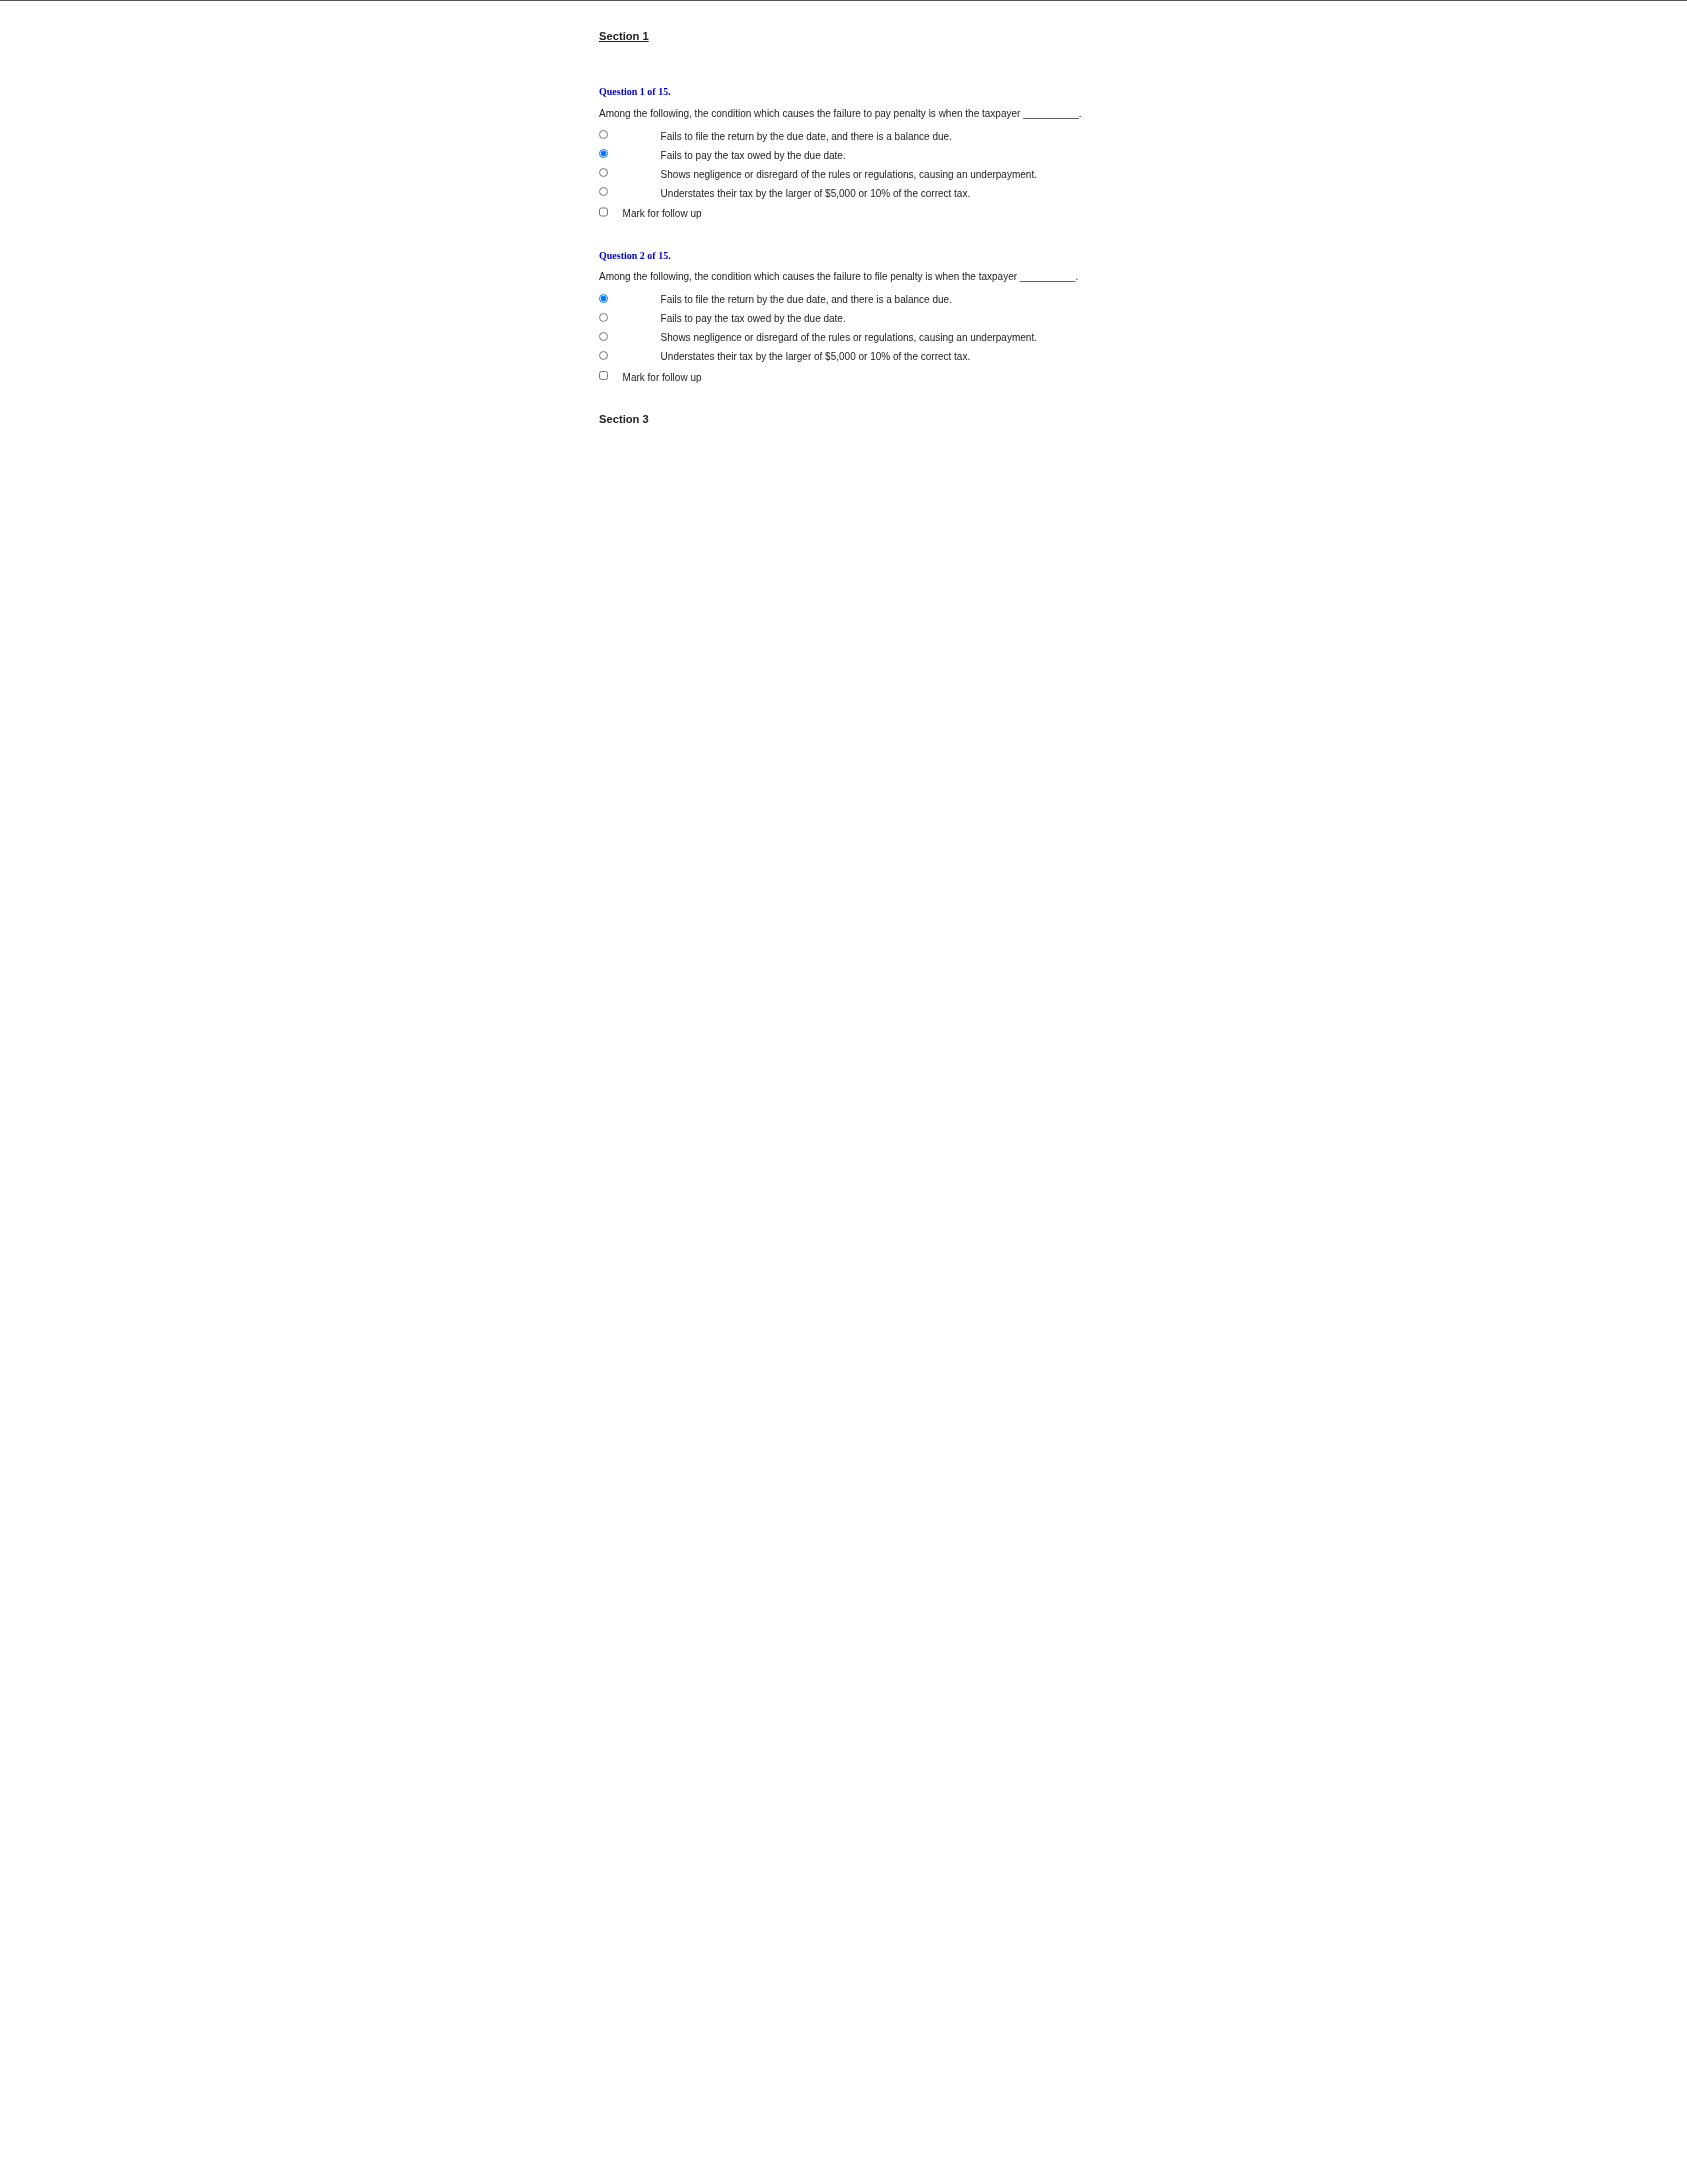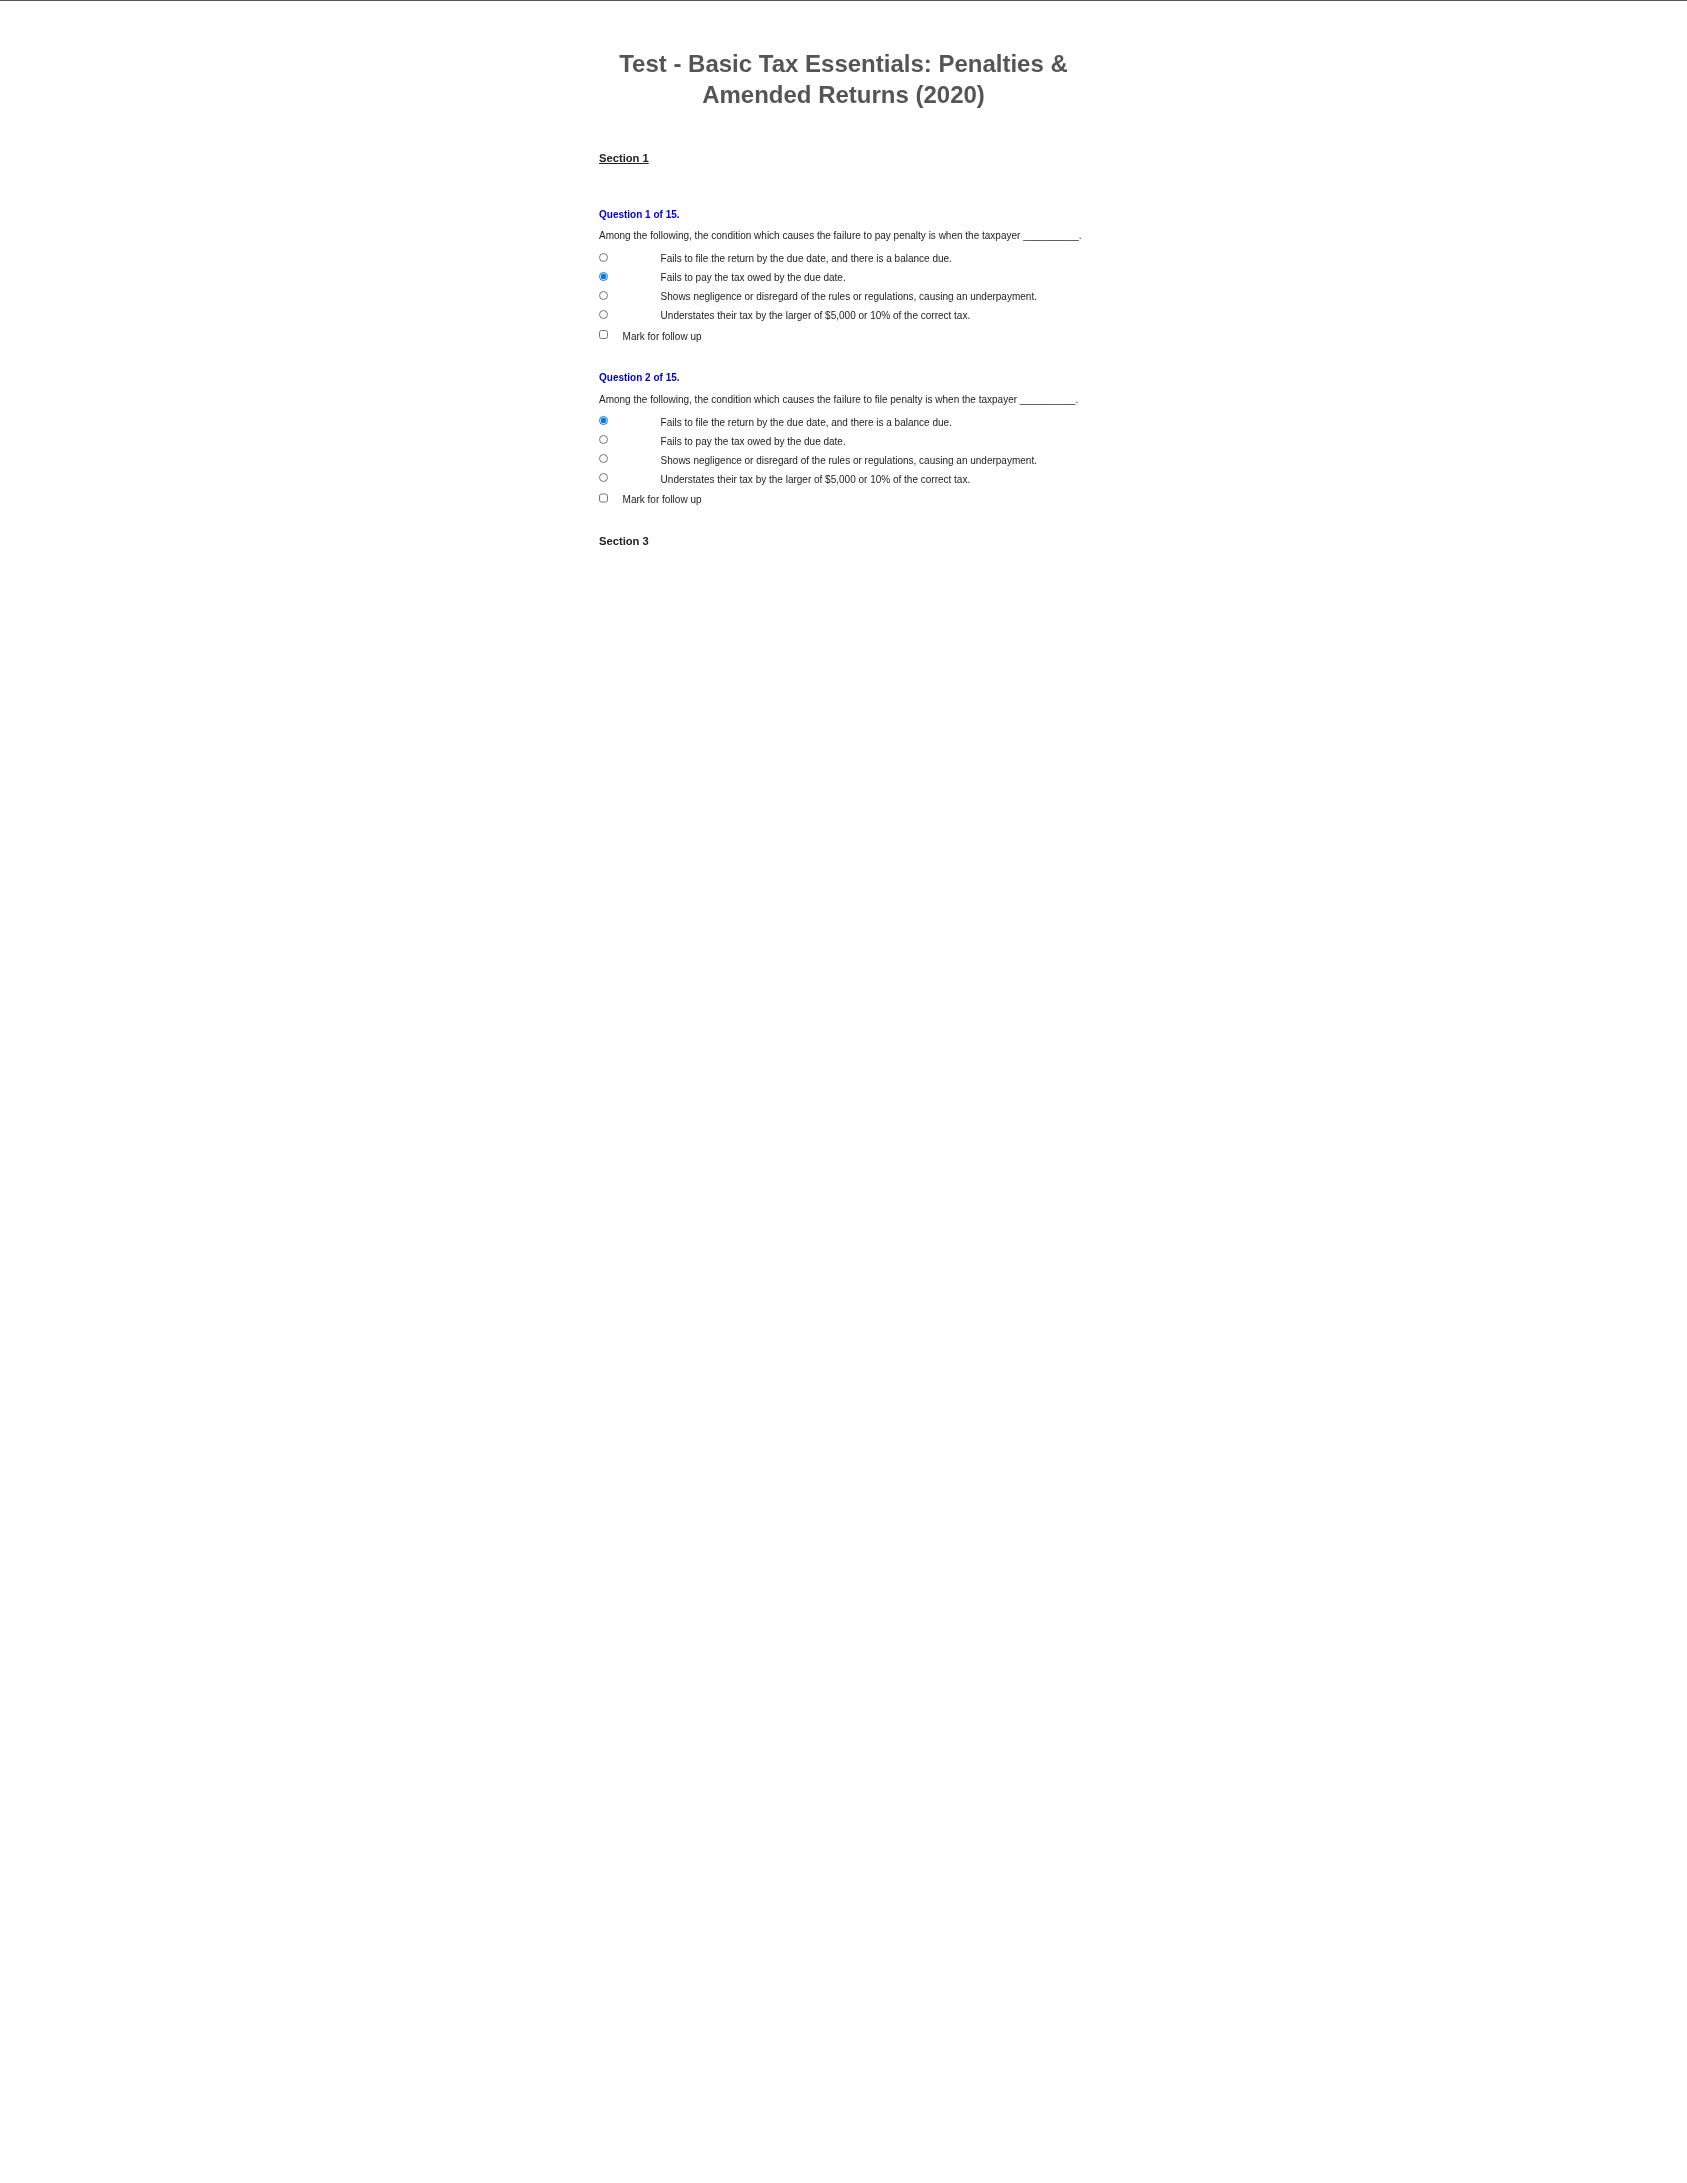--- a/index.html
+++ b/index.html
@@ -48,20 +48,21 @@
 
     .question-block {
       margin-bottom: 26.5px;
     }
 
     .question-label {
       font-size: 10px;
       font-weight: bold;
       color: #0000cc;
       margin-bottom: 6.6px;
+      font-family: Liberation Serif, serif;
     }
 
     .question-text {
       font-size: 10px;
       color: #222222;
       margin-bottom: 8px;
     }
 
     .answer-option {
       display: flex;
@@ -112,21 +113,20 @@
       margin-top: 13.2px;
     }
   </style>
 </head>
 <body>
 
 <div class="top-border"></div>
 
 <div class="page-container">
 
-  <h1 class="page-title">Test - Basic Tax Essentials: Penalties &amp; Amended Returns (2020)</h1>
 
   <div>
     <h2 class="section-heading">Section 1</h2>
 
     <div class="question-block">
       <div class="question-label">Question 1 of 15.</div>
       <div class="question-text">Among the following, the condition which causes the failure to pay penalty is when the taxpayer __________.</div>
 
       <div class="answer-option">
         <input type="radio" name="q1" id="q1a" style="">

